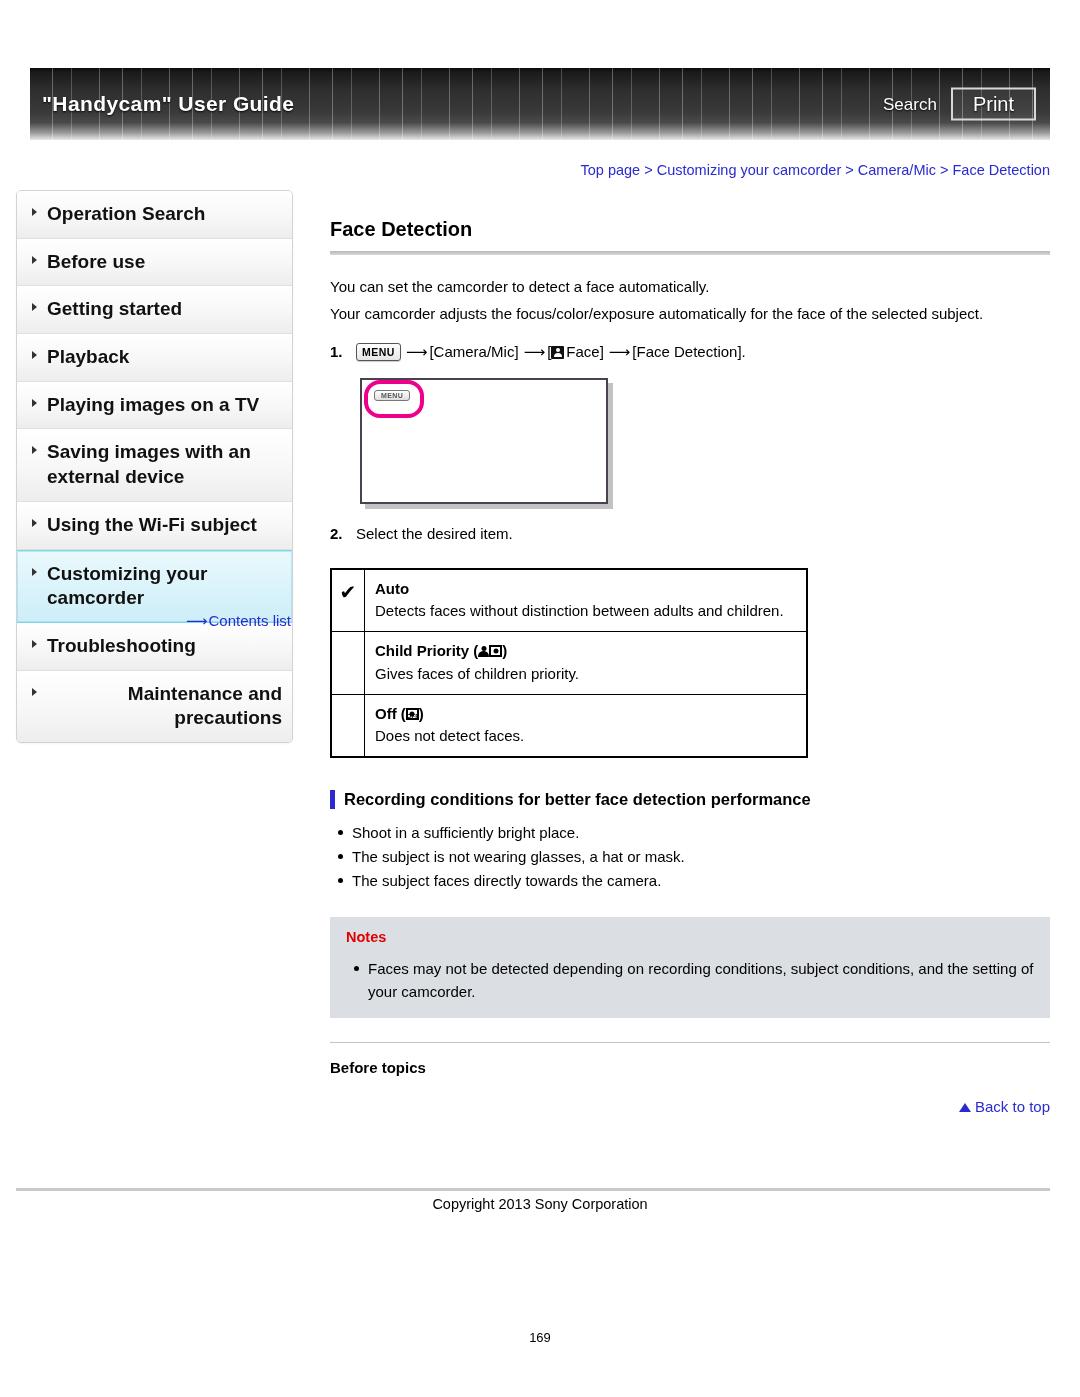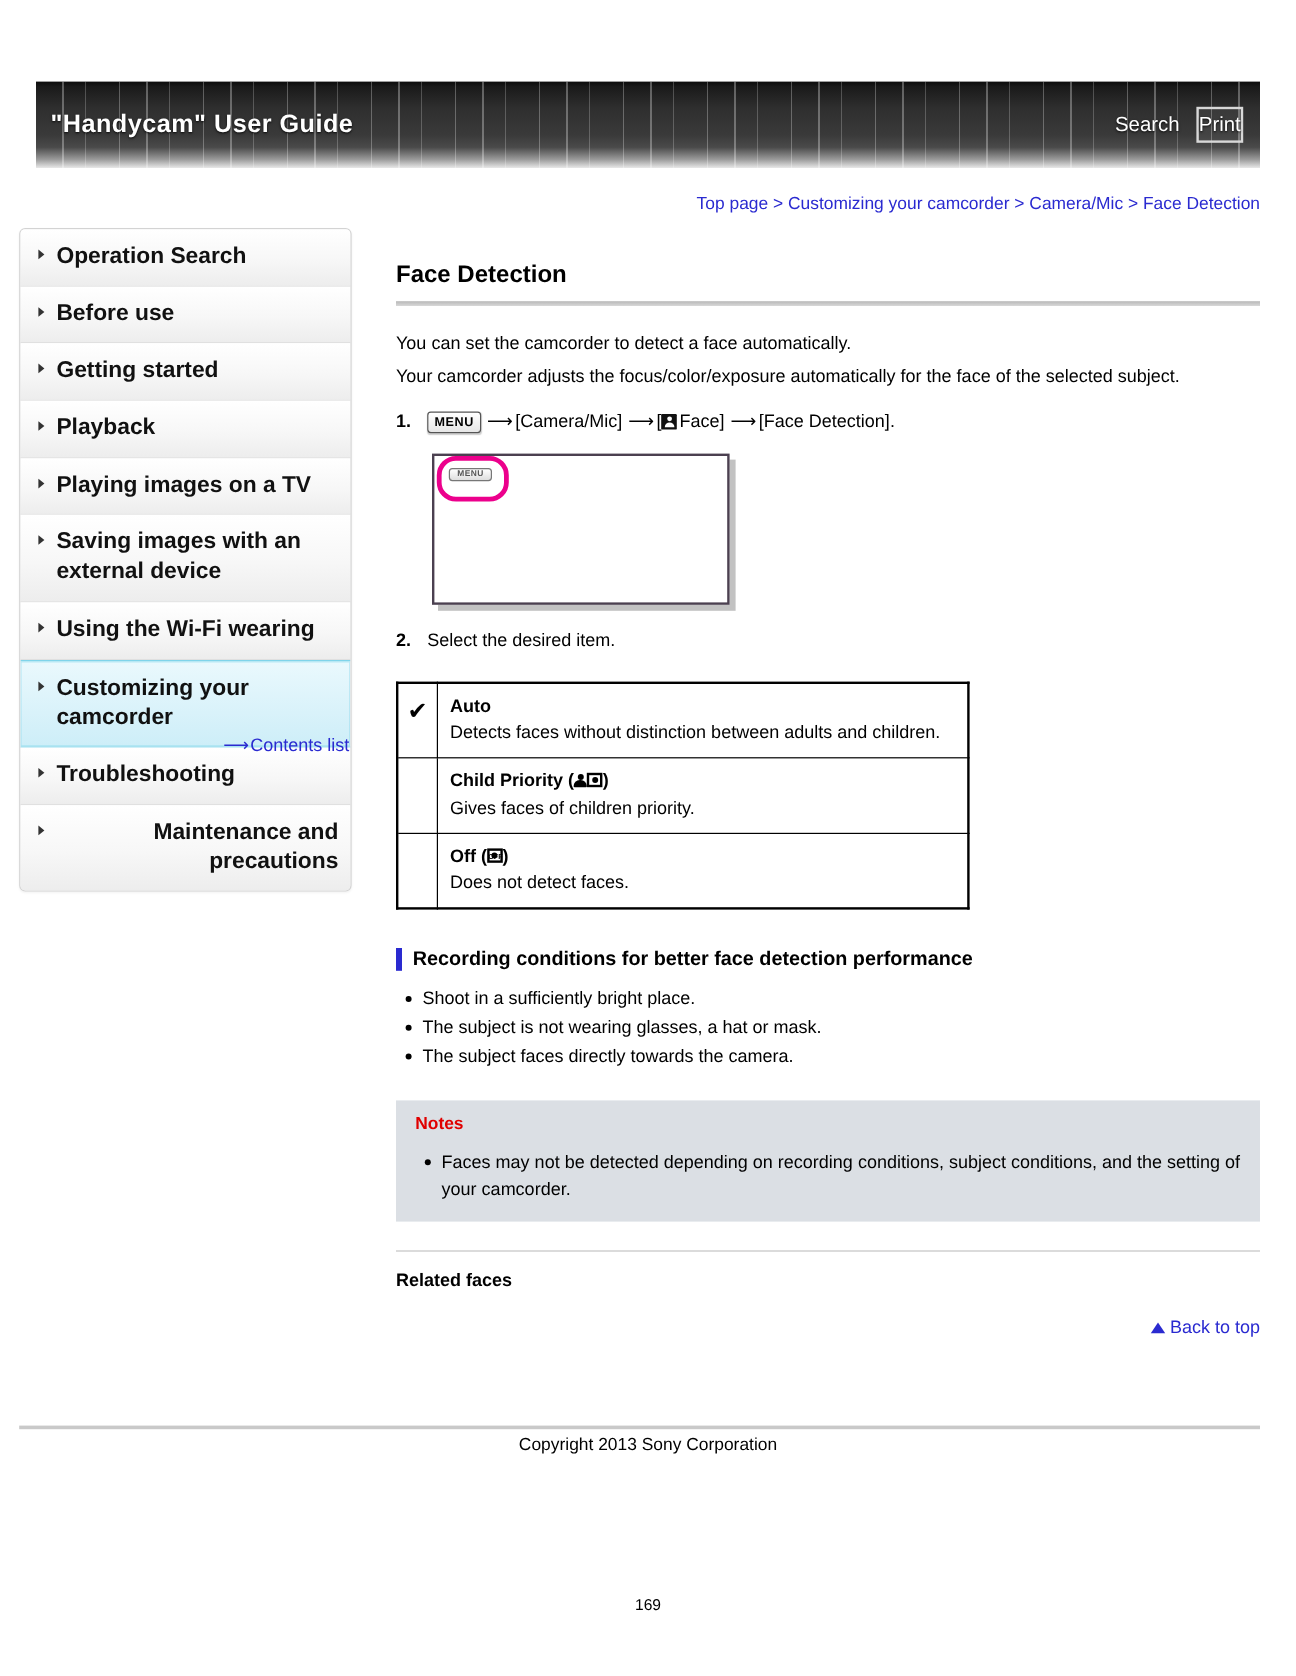--- a/index.html
+++ b/index.html
@@ -29,21 +29,21 @@
     position:absolute;left:12px;top:50%;transform:translateY(-50%);
     color:#fff;font-size:21px;font-weight:bold;letter-spacing:.4px;
     text-shadow:0 1px 2px rgba(0,0,0,.9);
   }
   .banner-actions{
     position:absolute;right:14px;top:50%;transform:translateY(-50%);
     display:flex;align-items:center;gap:14px;
   }
   .search-link{color:#fff;font-size:17px;text-shadow:0 1px 2px rgba(0,0,0,.9);cursor:pointer;}
   .print-btn{
-    color:#fff;font-size:17px;padding:3px 0;
+    color:#fff;font-size:20px;padding:3px 20px;
     border:2px solid #d8d8d8;background:rgba(255,255,255,.05);
     text-shadow:0 1px 2px rgba(0,0,0,.9);cursor:pointer;
   }
 
   
   .breadcrumb{
     position:absolute;left:330px;top:162px;width:720px;
     text-align:right;font-size:14.5px;color:#2a2ad0;
   }
   .breadcrumb .sep{color:#2a2ad0;}
@@ -202,21 +202,21 @@
   <div class="nav-item">
     <span class="tri"></span>
     <span>Playing images on a TV</span>
   </div>
   <div class="nav-item">
     <span class="tri"></span>
     <span>Saving images with an external device</span>
   </div>
   <div class="nav-item">
     <span class="tri"></span>
-    <span>Using the Wi-Fi wearing</span>
+    <span>Using the Wi-Fi subject</span>
   </div>
   <div class="nav-item active">
     <span class="tri"></span>
     <span>Customizing your camcorder</span>
   </div>
   <div class="nav-item">
     <span class="tri"></span>
     <span>Troubleshooting</span>
   </div>
   <div class="nav-item">
@@ -297,21 +297,21 @@
   </ul>
 
   <div class="notes">
     <div class="notes-title">Notes</div>
     <ul class="bullets">
       <li>Faces may not be detected depending on recording conditions, subject conditions, and the setting of your camcorder.</li>
     </ul>
   </div>
 
   <div class="rel-rule"></div>
-  <div class="rel-title">Related faces</div>
+  <div class="rel-title">Before topics</div>
 
   <div class="back-top">
     <span class="tri-up"></span><span>Back to top</span>
   </div>
 </div>
 
 <div class="footer-rule"></div>
 <div class="copyright">Copyright 2013 Sony Corporation</div>
 <div class="page-num">169</div>
 

